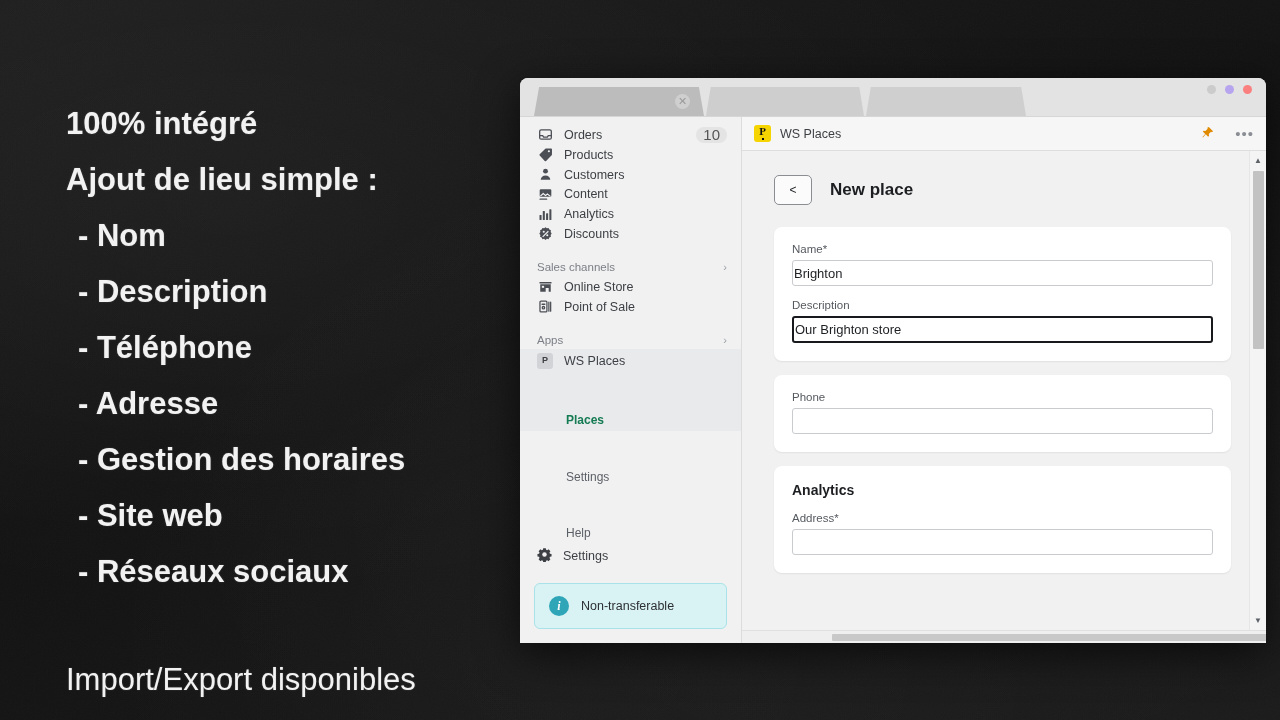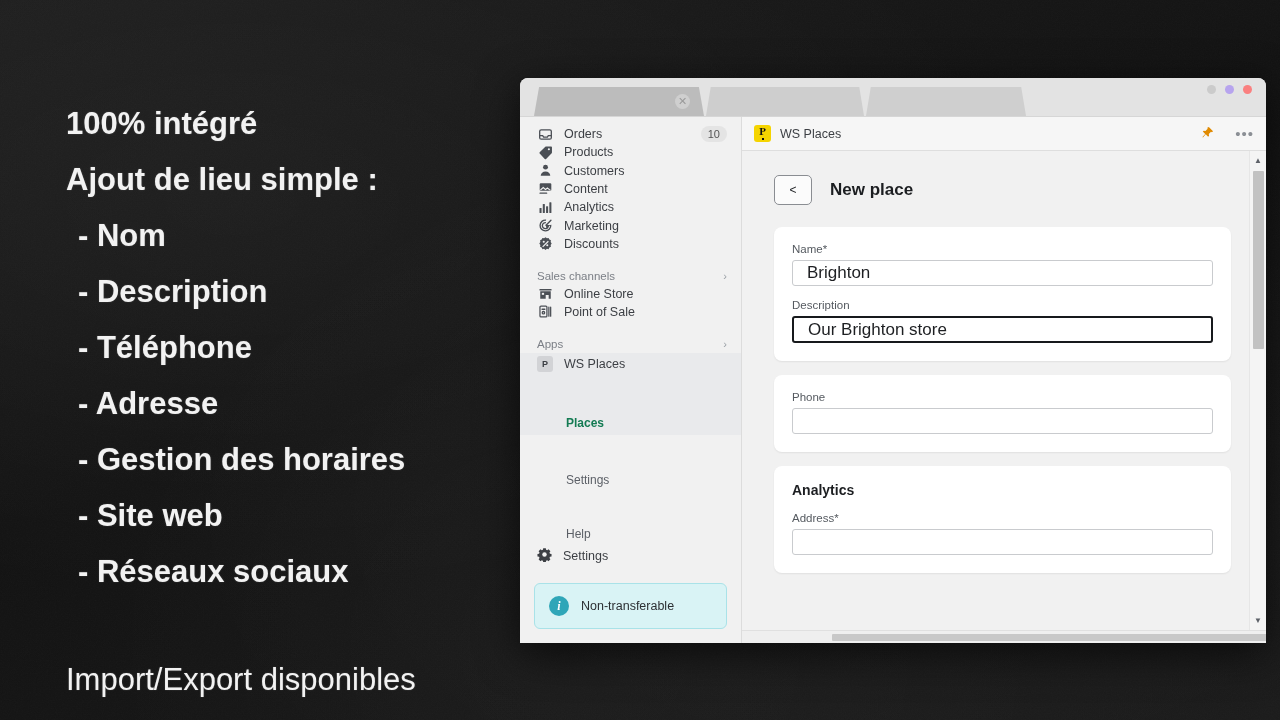--- a/index.html
+++ b/index.html
@@ -142,21 +142,21 @@
     font-size: 12.5px;
     color: #3c3f44;
     cursor: pointer;
   }
   .nav-item .ico { width: 16px; height: 16px; flex: 0 0 16px; display: flex; align-items: center; justify-content: center; }
   .nav-item .ico svg { display: block; }
   .nav-label { flex: 1 1 auto; white-space: nowrap; }
   .nav-badge {
     background: #e4e4e4;
     color: #555;
-    font-size: 11px;
+    font-size: 15px;
     border-radius: 9px;
     padding: 1px 7px;
     line-height: 14px;
   }
   .section-head {
     display: flex;
     align-items: center;
     height: 22px;
     padding: 0 14px 0 17px;
     font-size: 11.5px;
@@ -297,23 +297,23 @@
     font-size: 11.5px;
     color: #555a60;
     margin-bottom: 5px;
   }
   .field-input {
     width: 100%;
     height: 26px;
     border: 1px solid #c9cbce;
     border-radius: 3px;
     background: #fff;
-    font-size: 17px;
+    font-size: 13px;
     color: #1d1f22;
-    padding: 0 14px;
+    padding: 0 1px;
     font-family: "Liberation Sans", sans-serif;
     outline: none;
   }
   .field-input.focused {
     border: 2px solid #17191c;
     height: 27px;
   }
   .field-block + .field-block { margin-top: 13px; }
   .card-title {
     font-size: 14px;
@@ -463,31 +463,20 @@
             <svg width="15" height="15" viewBox="0 0 16 16" fill="#4b4f55">
               <rect x="1.6" y="8.4" width="2.2" height="5.4" rx="0.6"></rect>
               <rect x="5.1" y="4.2" width="2.2" height="9.6" rx="0.6"></rect>
               <rect x="8.6" y="6.6" width="2.2" height="7.2" rx="0.6"></rect>
               <rect x="12.1" y="2.3" width="2.2" height="11.5" rx="0.6"></rect>
             </svg>
           </span>
           <span class="nav-label">Analytics</span>
         </div>
 
-        <div class="nav-item">
-          <span class="ico">
-            <svg width="15" height="15" viewBox="0 0 16 16" fill="none" stroke="#4b4f55" stroke-width="1.45">
-              <path d="M13.6 7.4A5.7 5.7 0 1 1 8.6 2.3"></path>
-              <path d="M11 7.6A3.2 3.2 0 1 1 8.4 5"></path>
-              <path d="M8.6 7.7l5.2-5.2" stroke-linecap="round"></path>
-              <path d="M8.2 7.3l1.2 5 1.4-3.2 3.2-1.3z" fill="#4b4f55" stroke="none"></path>
-            </svg>
-          </span>
-          <span class="nav-label">Marketing</span>
-        </div>
 
         <div class="nav-item">
           <span class="ico">
             <svg width="15" height="15" viewBox="0 0 16 16" fill="#4b4f55">
               <path d="M8 1.2l1.5 1.1 1.8-.3.8 1.7 1.7.8-.3 1.8L14.6 8l-1.1 1.7.3 1.8-1.7.8-.8 1.7-1.8-.3L8 14.8l-1.5-1.1-1.8.3-.8-1.7-1.7-.8.3-1.8L1.4 8l1.1-1.7-.3-1.8 1.7-.8.8-1.7 1.8.3z"></path>
               <circle cx="6.1" cy="6.1" r="1.1" fill="#f1f1f1"></circle>
               <circle cx="9.9" cy="9.9" r="1.1" fill="#f1f1f1"></circle>
               <path d="M10.6 5.1l.9.9-6.1 6.1-.9-.9z" fill="#f1f1f1"></path>
             </svg>
           </span>

